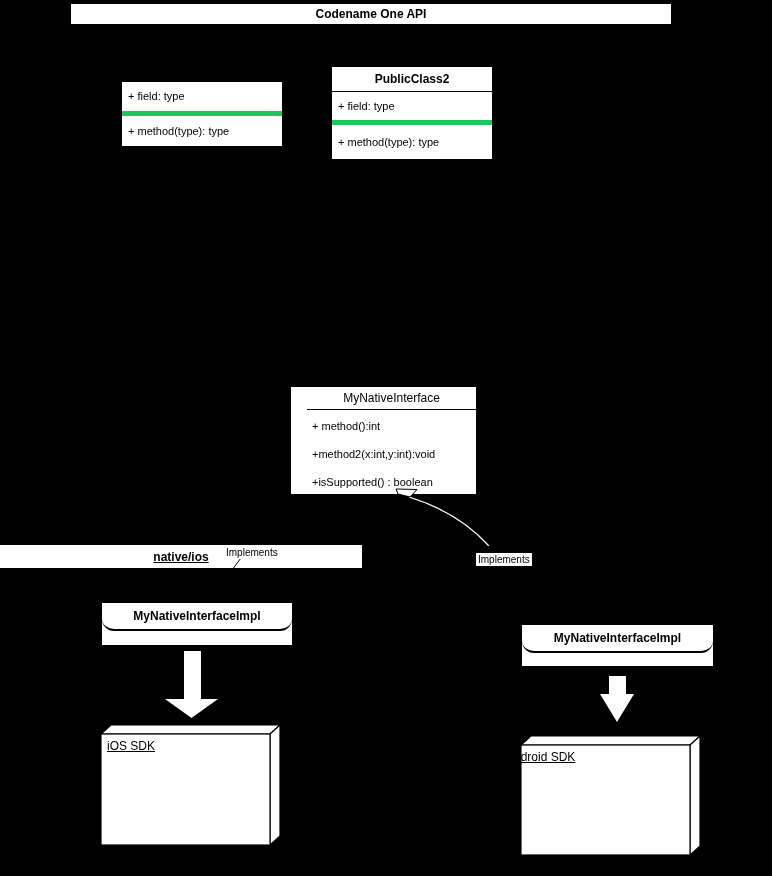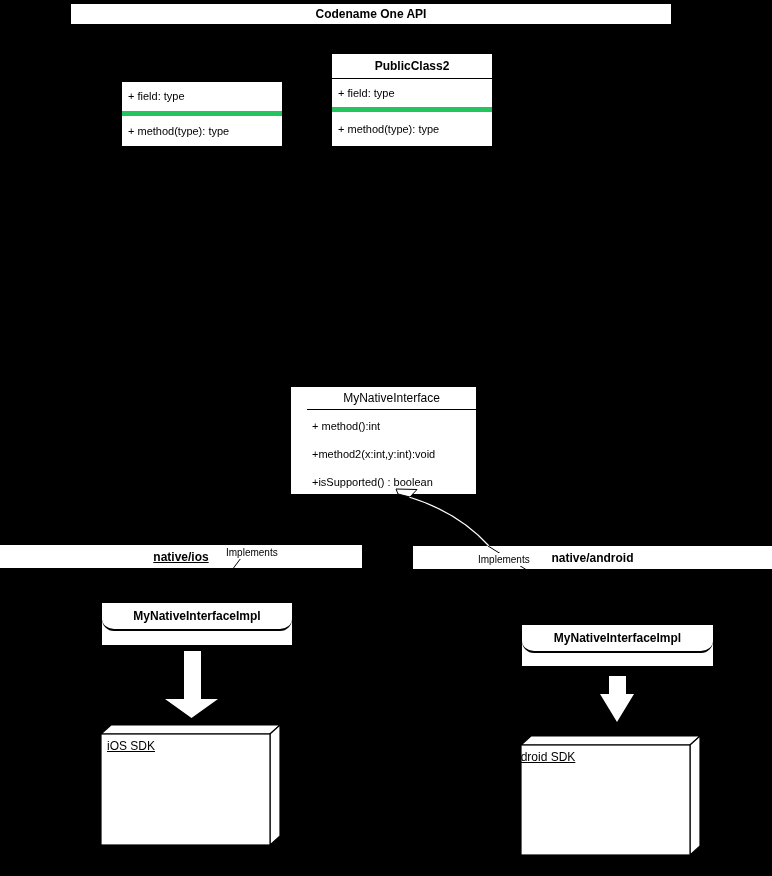--- a/index.html
+++ b/index.html
@@ -52,40 +52,37 @@
 
   <div class="titlebar" style="left:71px;top:4px;width:600px;height:20px;line-height:20px;">
     <span>Codename One API</span>
   </div>
 
   <div class="cls" style="left:122px;top:82px;width:160px;">
     <div class="cls-row" style="height:29px;line-height:29px;">+ field: type</div>
     <div class="cls-row last" style="height:30px;line-height:30px;">+ method(type): type</div>
   </div>
 
-  <div class="cls" style="left:332px;top:54px;width:160px;">
+  <div class="cls" style="left:332px;top:67px;width:160px;">
     <div class="cls-title" style="height:24px;line-height:24px;">PublicClass2</div>
     <div class="cls-row" style="height:28px;line-height:28px;">+ field: type</div>
     <div class="cls-row last" style="height:34px;line-height:34px;">+ method(type): type</div>
   </div>
 
   <div class="cls" style="left:291px;top:387px;width:169px;height:107px;overflow:hidden;padding-left:16px;">
     <div class="cls-title plain" style="height:22px;line-height:22px;">MyNativeInterface</div>
     <div style="padding-top:2px;">
       <div class="iface-row">+ method():int</div>
       <div class="iface-row">+method2(x:int,y:int):void</div>
       <div class="iface-row">+isSupported() : boolean</div>
     </div>
   </div>
 
   <div class="bar" style="left:0;top:545px;width:362px;height:23px;text-decoration:underline;">
     <span>native/ios</span>
-  </div>
-  <div class="bar" style="left:413px;top:546px;width:359px;height:23px;">
-    <span>native/android</span>
   </div>
 
   <div class="cls" style="left:102px;top:603px;width:190px;">
     <div class="impl-title">MyNativeInterfaceImpl</div>
     <div style="height:14px;"></div>
   </div>
 
   <div class="cls" style="left:522px;top:625px;width:191px;">
     <div class="impl-title">MyNativeInterfaceImpl</div>
     <div style="height:13px;"></div>

